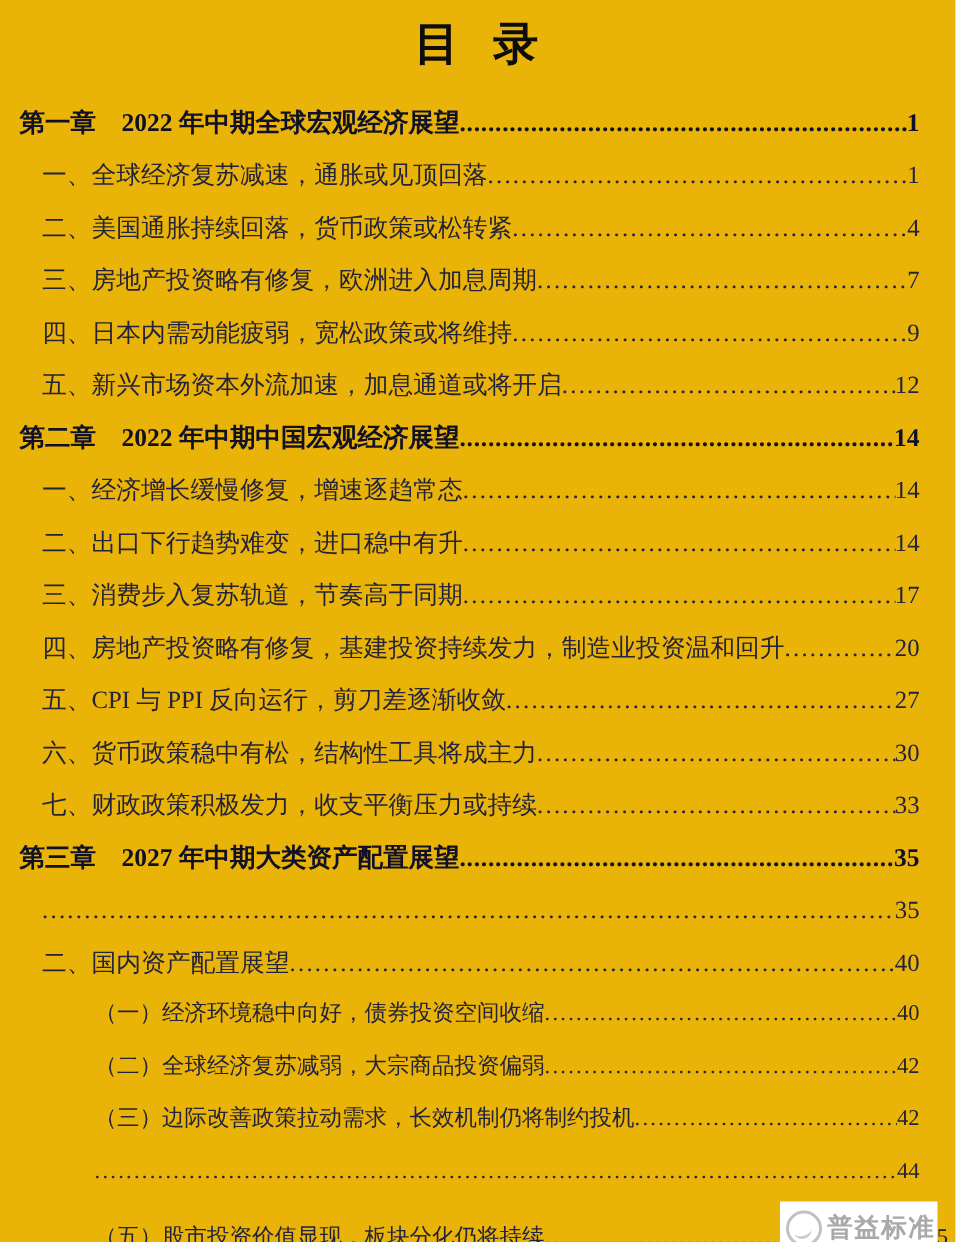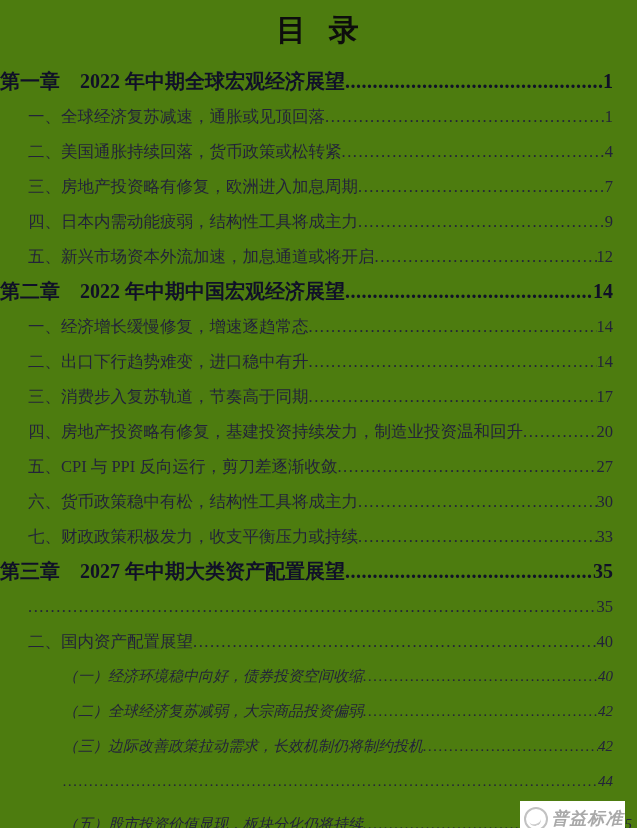--- a/index.html
+++ b/index.html
@@ -4,21 +4,21 @@
 <style>
   html, body {
     margin: 0;
     padding: 0;
     background: #ffffff;
   }
   .page {
     position: relative;
     width: 637px;
     height: 828px;
-    background: #4d7c0f;
+    background: #eab308;
     overflow: hidden;
     font-family: "Liberation Serif", "DejaVu Serif", serif;
     color: #23233a;
   }
   .doc-title {
     margin-top: 8px;
     height: 44px;
     line-height: 44px;
     text-align: center;
     font-family: "Liberation Sans", "DejaVu Sans", sans-serif;
@@ -45,33 +45,33 @@
     overflow: hidden;
     white-space: nowrap;
     min-width: 10px;
   }
   .row .dots::after {
     content: "........................................................................................................................................................";
     letter-spacing: 1.5px;
   }
   .row .pg { flex: 0 0 auto; }
   .lvl1 {
+    padding-left: 13px;
     font-weight: bold;
-    font-size: 20px;
+    font-size: 17px;
     color: #101028;
   }
   .lvl1 .dots::after { letter-spacing: 0.5px; }
   .lvl2 {
     padding-left: 28px;
     font-size: 16.5px;
   }
   .lvl3 {
     padding-left: 63px;
     font-size: 15px;
-    font-style: italic;
   }
   .last-row { padding-right: 5px; }
   .watermark {
     display: inline-flex;
     align-items: center;
     gap: 4px;
     flex: 0 0 auto;
     background: #ffffff;
     color: #a9a9a9;
     font-family: "Liberation Sans", "DejaVu Sans", sans-serif;
@@ -130,21 +130,21 @@
       <span class="pg">4</span>
     </div>
 
     <div class="row lvl2">
       <span class="txt">三、房地产投资略有修复，欧洲进入加息周期</span>
       <span class="dots"></span>
       <span class="pg">7</span>
     </div>
 
     <div class="row lvl2">
-      <span class="txt">四、日本内需动能疲弱，结构性工具将成主力</span>
+      <span class="txt">四、日本内需动能疲弱，宽松政策或将维持</span>
       <span class="dots"></span>
       <span class="pg">9</span>
     </div>
 
     <div class="row lvl2">
       <span class="txt">五、新兴市场资本外流加速，加息通道或将开启</span>
       <span class="dots"></span>
       <span class="pg">12</span>
     </div>
 

